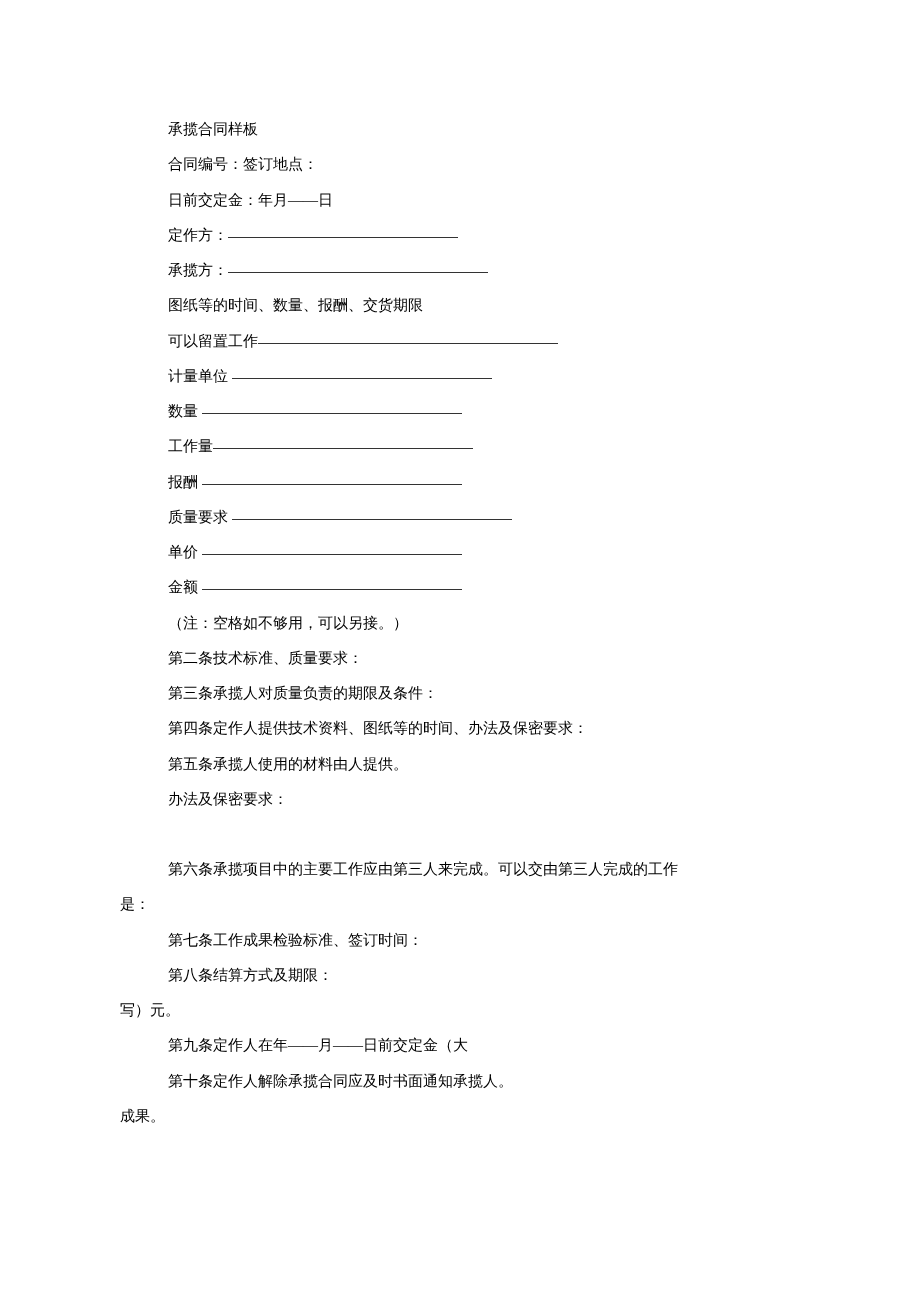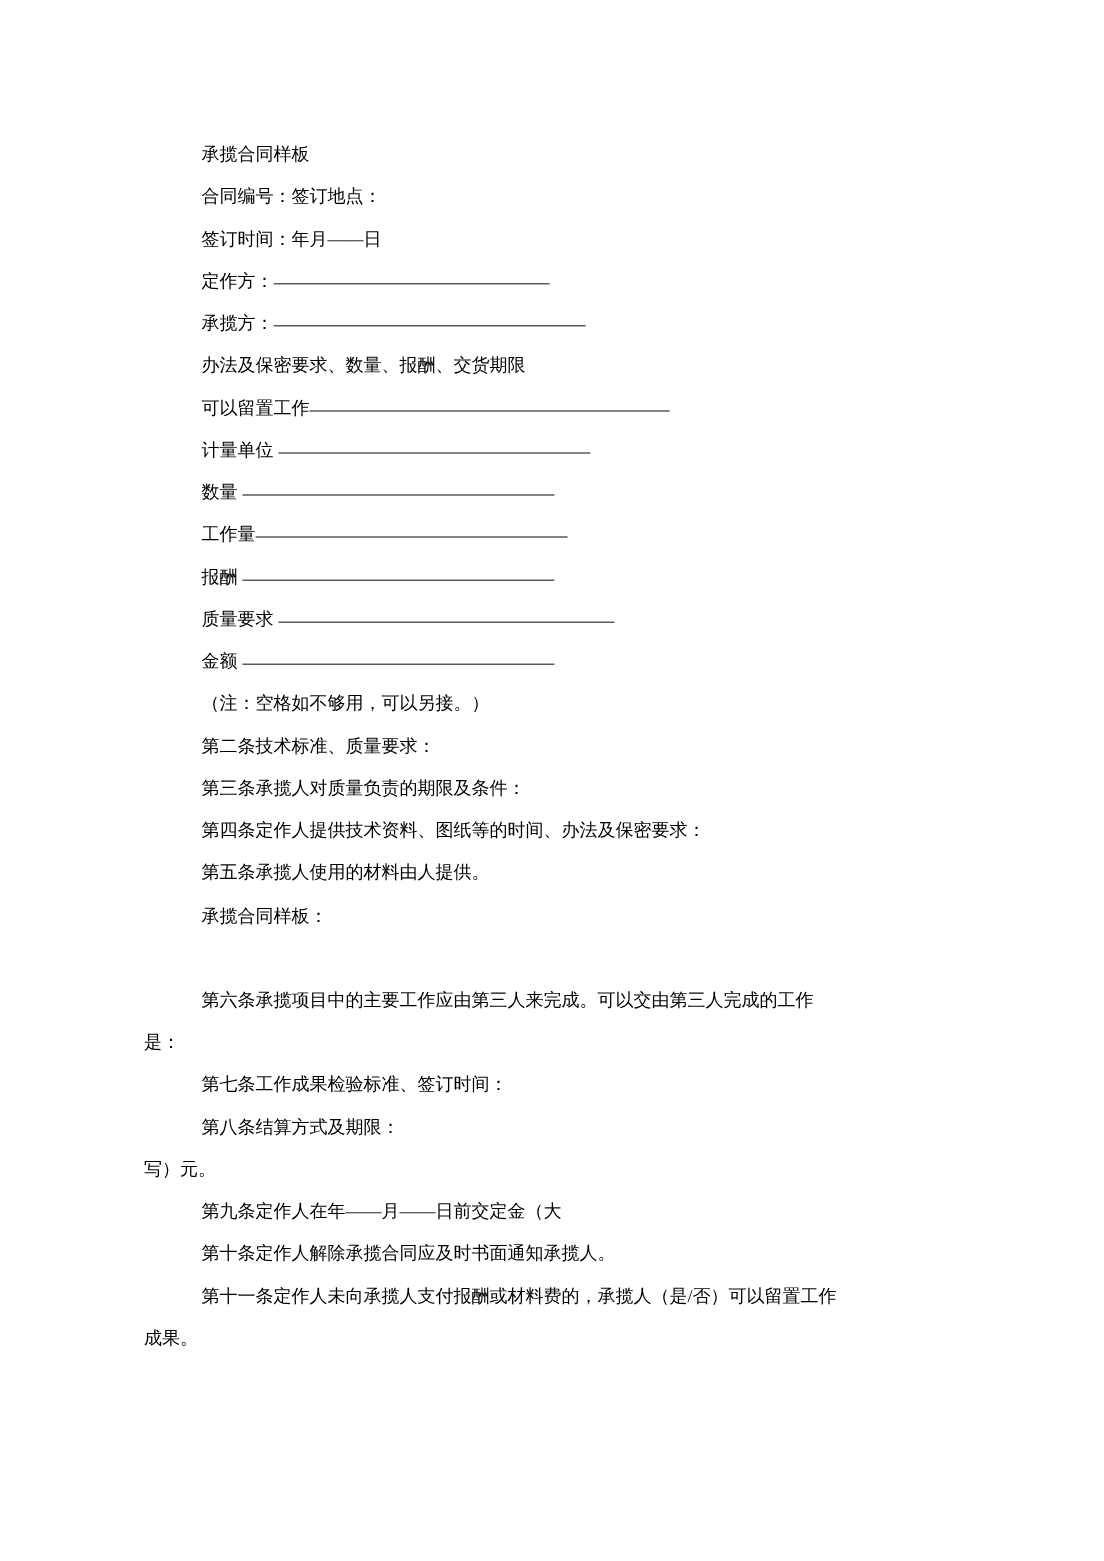--- a/index.html
+++ b/index.html
@@ -43,40 +43,40 @@
     .noindent {
       padding-left: 0;
     }
   </style>
 </head>
 <body>
 
 <div class="page">
   <div class="line indent"><span>承揽合同样板</span></div>
   <div class="line indent"><span>合同编号：签订地点：</span></div>
-  <div class="line indent"><span>签订时间：年月——日</span></div>
+  <div class="line indent"><span>日前交定金：年月——日</span></div>
   <div class="line indent"><span>定作方：</span><span class="underline ul-sm"></span></div>
   <div class="line indent"><span>承揽方：</span><span class="underline ul-md"></span></div>
-  <div class="line indent"><span>办法及保密要求、数量、报酬、交货期限</span></div>
+  <div class="line indent"><span>图纸等的时间、数量、报酬、交货期限</span></div>
   <div class="line indent"><span>可以留置工作</span><span class="underline ul-lg"></span></div>
   <div class="line indent"><span>计量单位</span> <span class="underline ul-md"></span></div>
   <div class="line indent"><span>数量</span> <span class="underline ul-md"></span></div>
   <div class="line indent"><span>工作量</span><span class="underline ul-md"></span></div>
   <div class="line indent"><span>报酬</span> <span class="underline ul-md"></span></div>
   <div class="line indent"><span>质量要求</span> <span class="underline ul-xl"></span></div>
+  <div class="line indent"><span>单价</span> <span class="underline ul-md"></span></div>
   <div class="line indent"><span>金额</span> <span class="underline ul-md"></span></div>
   <div class="line indent"><span>（注：空格如不够用，可以另接。）</span></div>
   <div class="line indent"><span>第二条技术标准、质量要求：</span></div>
   <div class="line indent"><span>第三条承揽人对质量负责的期限及条件：</span></div>
   <div class="line indent"><span>第四条定作人提供技术资料、图纸等的时间、办法及保密要求：</span></div>
   <div class="line indent"><span>第五条承揽人使用的材料由人提供。</span></div>
-  <div class="line indent"><span>承揽合同样板：</span></div>
+  <div class="line indent"><span>办法及保密要求：</span></div>
   <div class="spacer"></div>
   <div class="line indent"><span>第六条承揽项目中的主要工作应由第三人来完成。可以交由第三人完成的工作</span></div>
   <div class="line noindent"><span>是：</span></div>
   <div class="line indent"><span>第七条工作成果检验标准、签订时间：</span></div>
   <div class="line indent"><span>第八条结算方式及期限：</span></div>
   <div class="line noindent"><span>写）元。</span></div>
   <div class="line indent"><span>第九条定作人在年——月——日前交定金（大</span></div>
   <div class="line indent"><span>第十条定作人解除承揽合同应及时书面通知承揽人。</span></div>
-  <div class="line indent"><span>第十一条定作人未向承揽人支付报酬或材料费的，承揽人（是/否）可以留置工作</span></div>
   <div class="line noindent"><span>成果。</span></div>
 </div>
 
 </body></html>

